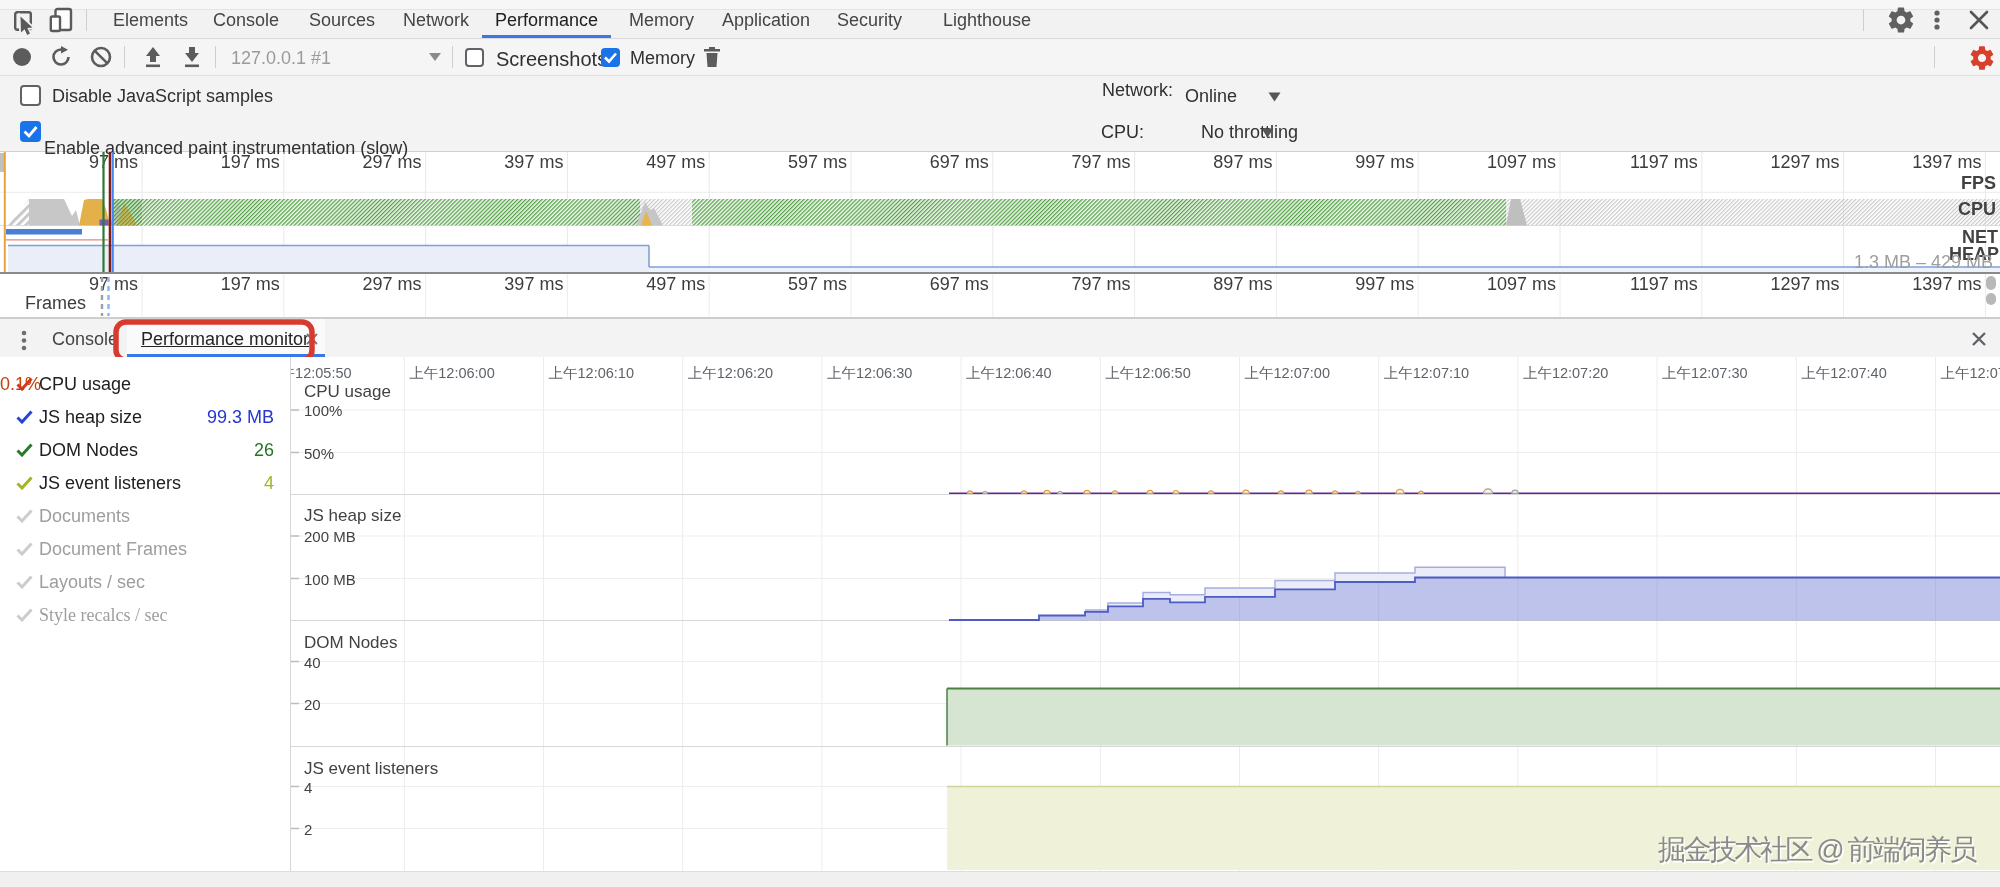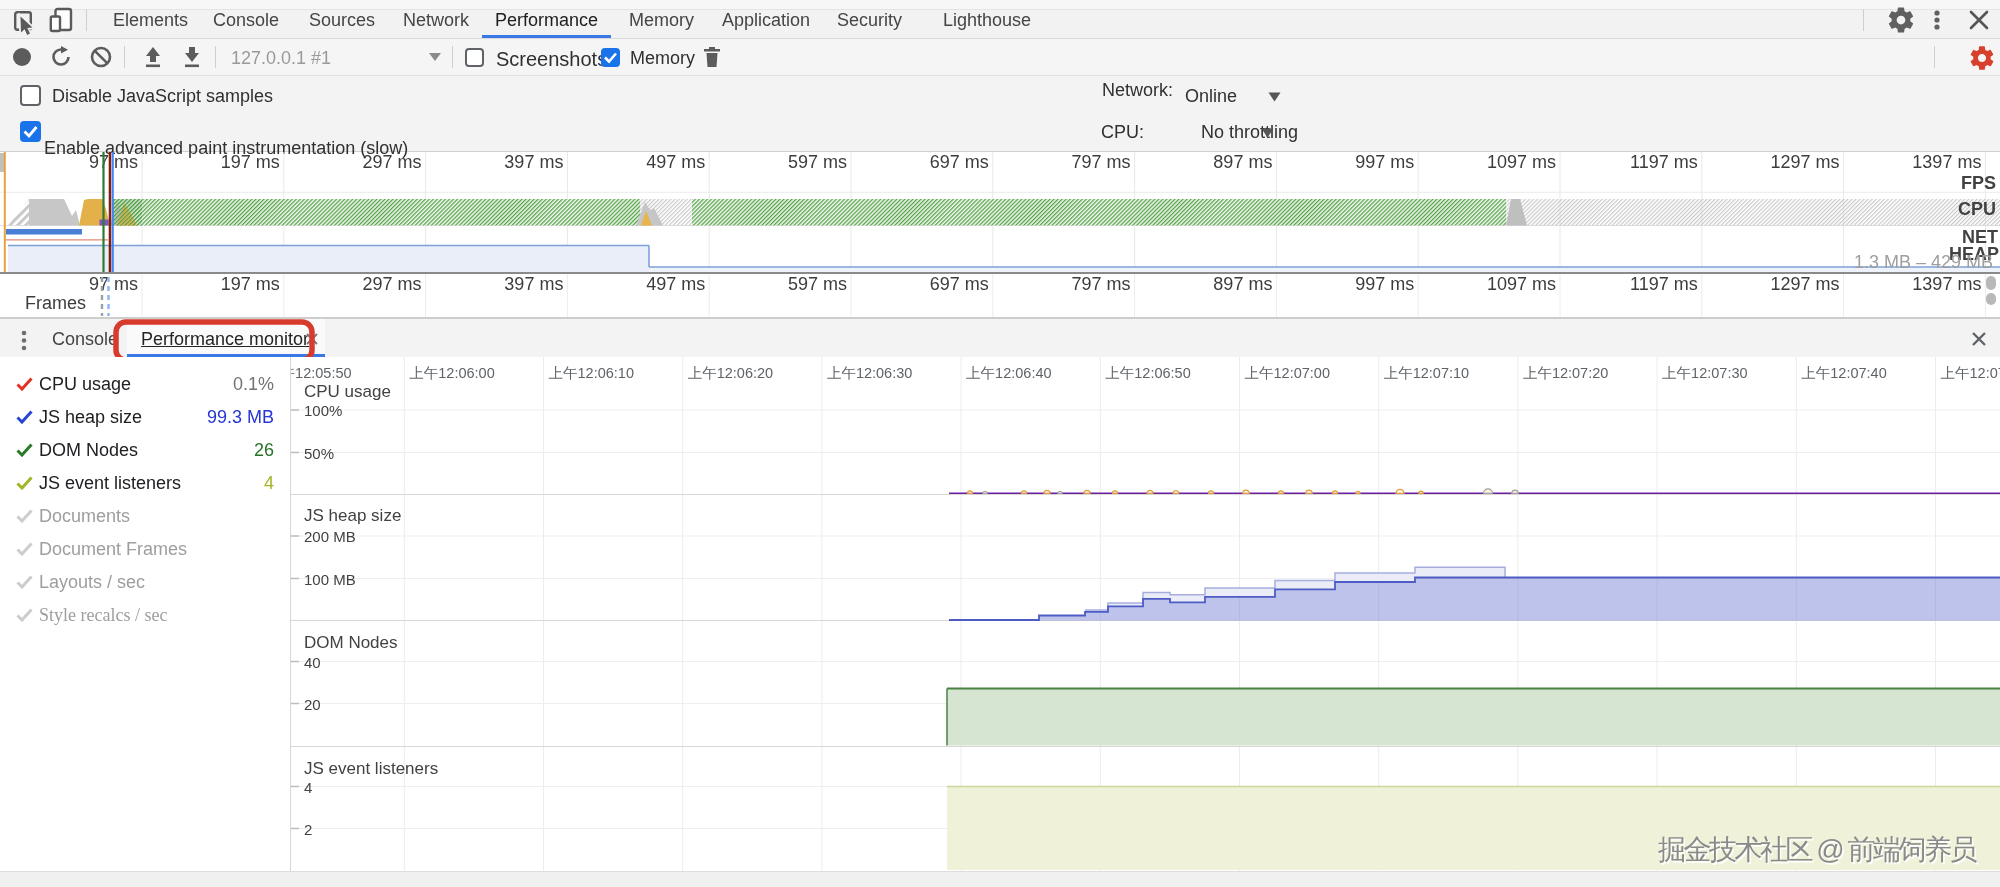--- a/index.html
+++ b/index.html
@@ -260,21 +260,21 @@
   <rect x="6" y="6" width="196" height="38" rx="10" fill="none" stroke="#d73b2d" stroke-width="5.5"></rect>
 </svg>
 
 <div class="abs" style="left:0;top:357px;width:2000px;height:514px;background:#fff;"></div>
 <div class="abs" style="left:290px;top:357px;width:1px;height:514px;background:#d7d7d7;"></div>
 <div id="sidebar">
     <svg class="abs" style="left:16px;top:377px" width="17" height="14" viewBox="0 0 17 14">
       <path d="M1.5 7.5 L6 12 L15.5 1.5" stroke="#e03225" stroke-width="3" fill="none"></path>
     </svg>
     <div class="abs" style="left:39px;top:374px;font-size:18px;color:#202124;">CPU usage</div>
-    <div class="abs" style="left:0;top:374px;width:274px;text-align:right;font-size:18px;color:#737373;">0.1%</div>
+    <div class="abs" style="left:0;top:374px;width:274px;font-size:18px;color:#c2410c;">0.1%</div>
     <svg class="abs" style="left:16px;top:410px" width="17" height="14" viewBox="0 0 17 14">
       <path d="M1.5 7.5 L6 12 L15.5 1.5" stroke="#2744d6" stroke-width="3" fill="none"></path>
     </svg>
     <div class="abs" style="left:39px;top:407px;font-size:18px;color:#202124;">JS heap size</div>
     <div class="abs" style="left:0;top:407px;width:274px;text-align:right;font-size:18px;color:#2636d4;">99.3 MB</div>
     <svg class="abs" style="left:16px;top:443px" width="17" height="14" viewBox="0 0 17 14">
       <path d="M1.5 7.5 L6 12 L15.5 1.5" stroke="#2a7a2a" stroke-width="3" fill="none"></path>
     </svg>
     <div class="abs" style="left:39px;top:440px;font-size:18px;color:#202124;">DOM Nodes</div>
     <div class="abs" style="left:0;top:440px;width:274px;text-align:right;font-size:18px;color:#257325;">26</div>

